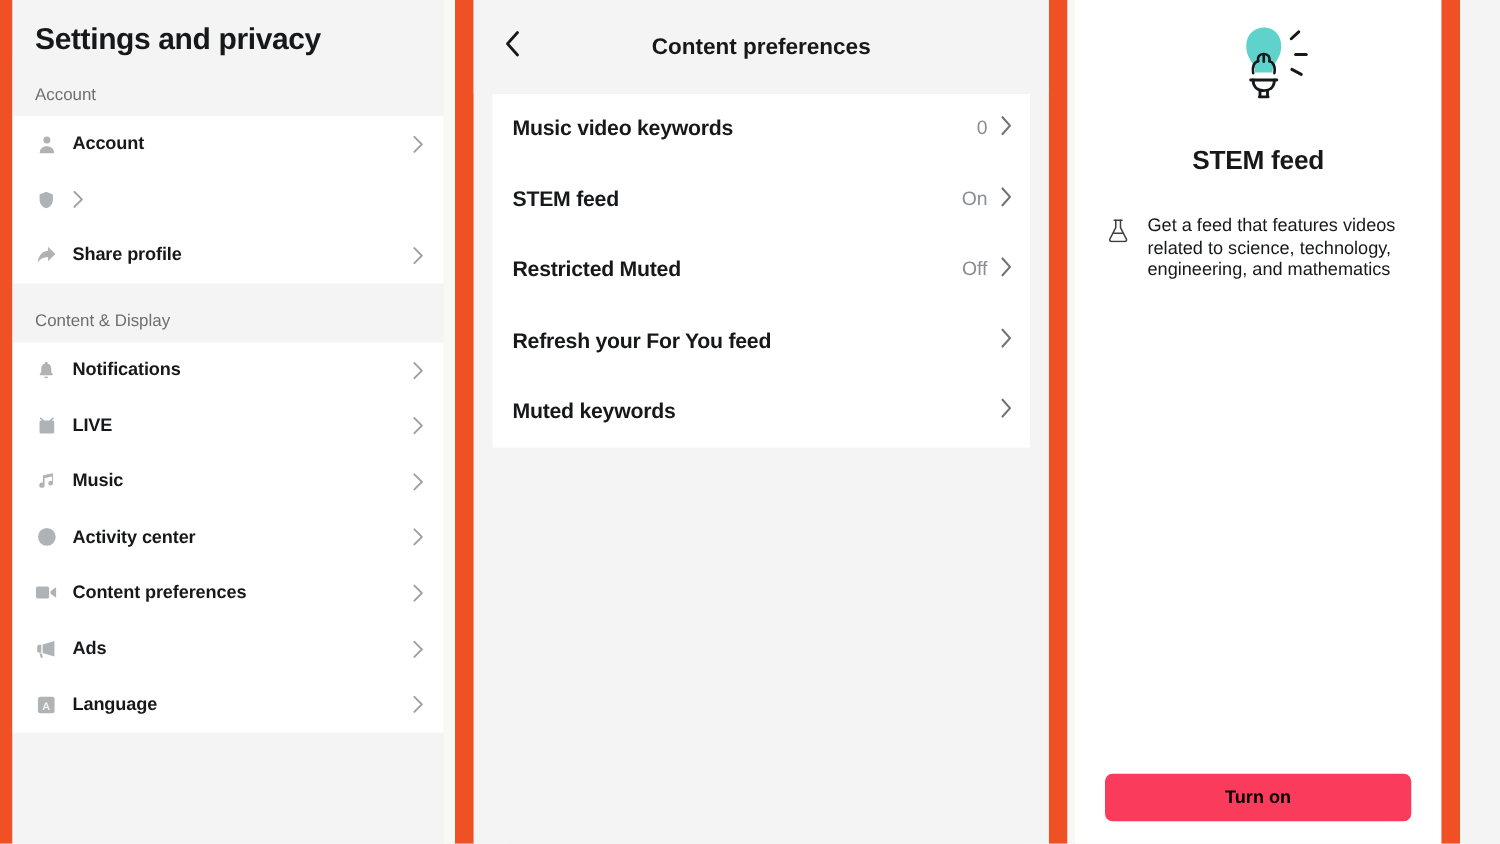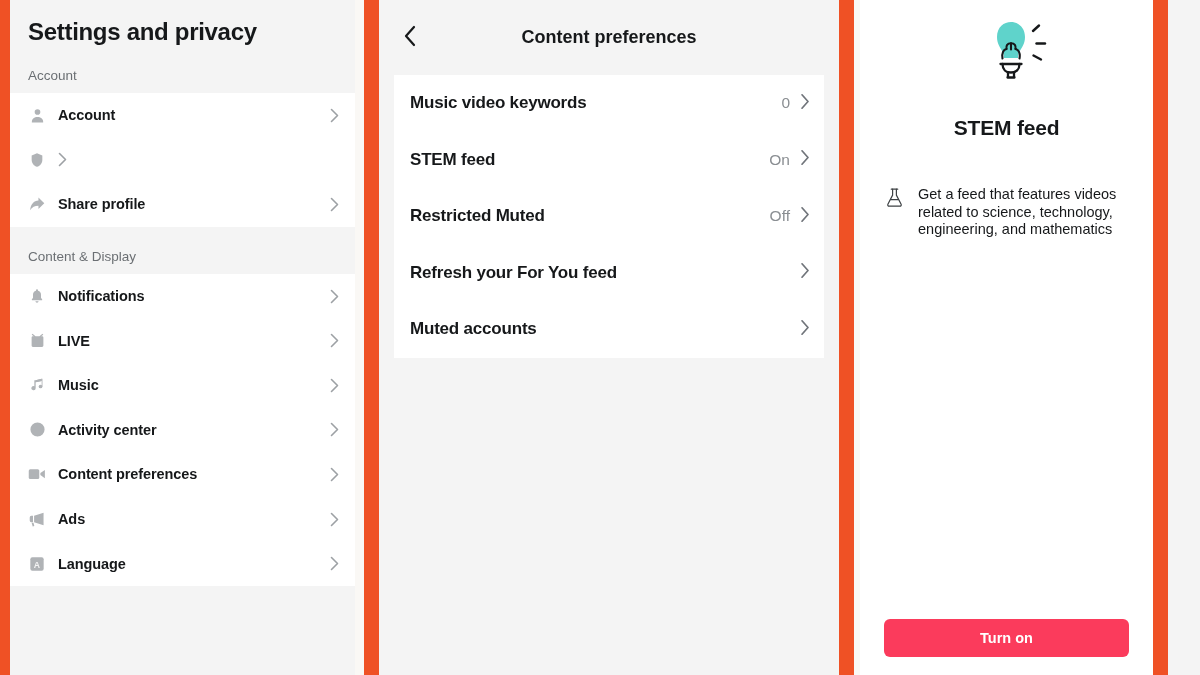--- a/index.html
+++ b/index.html
@@ -145,21 +145,21 @@
     justify-content: center;
   }
   .detail-title {
     margin-top: 8px;
     text-align: center;
     font-size: 21px;
     font-weight: bold;
     color: #16181A;
     letter-spacing: -0.2px;
   }
-  .feature-list { margin-top: 46px; }
+  .feature-list { margin-top: 32px; }
   .feature {
     display: flex;
     align-items: flex-start;
     margin-bottom: 18px;
   }
   .feature .f-ico {
     flex: 0 0 20px;
     width: 20px; height: 20px;
     margin-right: 14px;
     margin-top: 1px;
@@ -172,21 +172,21 @@
     color: #16181A;
   }
   .cta {
     position: absolute;
     left: 24px; right: 24px;
     bottom: 18px;
     height: 38px;
     border: none;
     border-radius: 6px;
     background: #FB3B5C;
-    color: #ffffff;
+    color: #000000;
     font-family: "Liberation Sans", sans-serif;
     font-size: 14.5px;
     font-weight: bold;
     cursor: pointer;
   }
 </style>
 </head>
 <body>
 
 <div class="screen">
@@ -405,21 +405,21 @@
         <span class="cp-label">Refresh your For You feed</span>
         <span class="cp-value"></span>
         <span class="cp-chev">
           <svg width="10" height="17" viewBox="0 0 10 17" fill="none" stroke="currentColor" stroke-width="1.7" stroke-linecap="round" stroke-linejoin="round">
               <polyline points="2,1.8 8,8.5 2,15.2"></polyline>
             </svg>
         </span>
       </div>
 
       <div class="cp-row">
-        <span class="cp-label">Muted accounts</span>
+        <span class="cp-label">Muted keywords</span>
         <span class="cp-value"></span>
         <span class="cp-chev">
           <svg width="10" height="17" viewBox="0 0 10 17" fill="none" stroke="currentColor" stroke-width="1.7" stroke-linecap="round" stroke-linejoin="round">
               <polyline points="2,1.8 8,8.5 2,15.2"></polyline>
             </svg>
         </span>
       </div>
     </div>
   </div>
 

